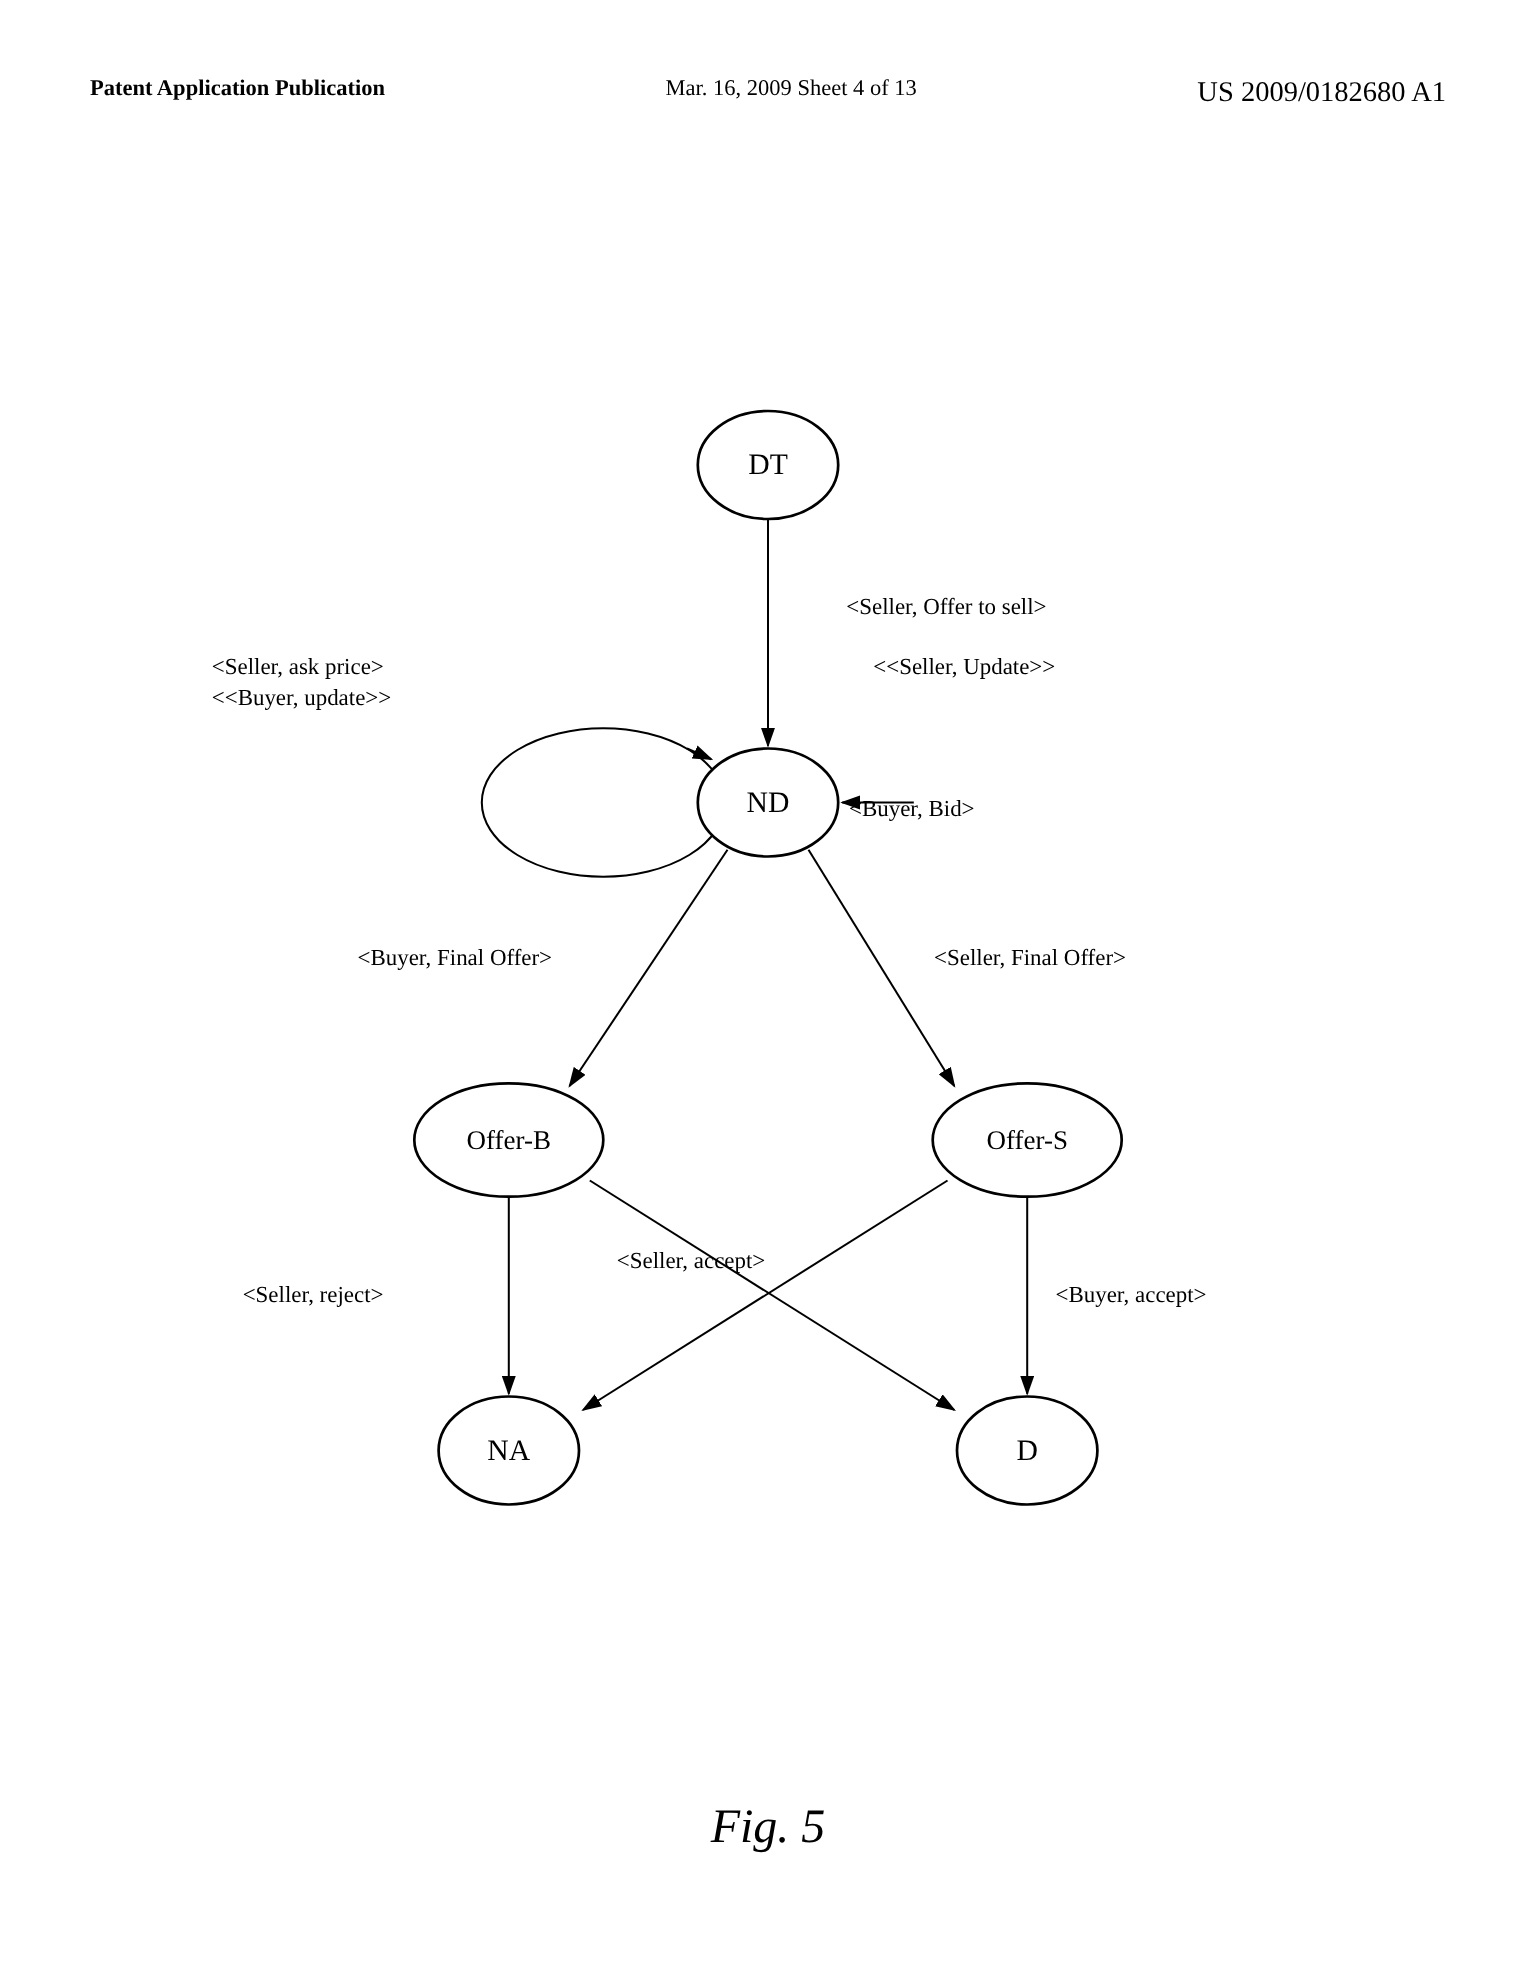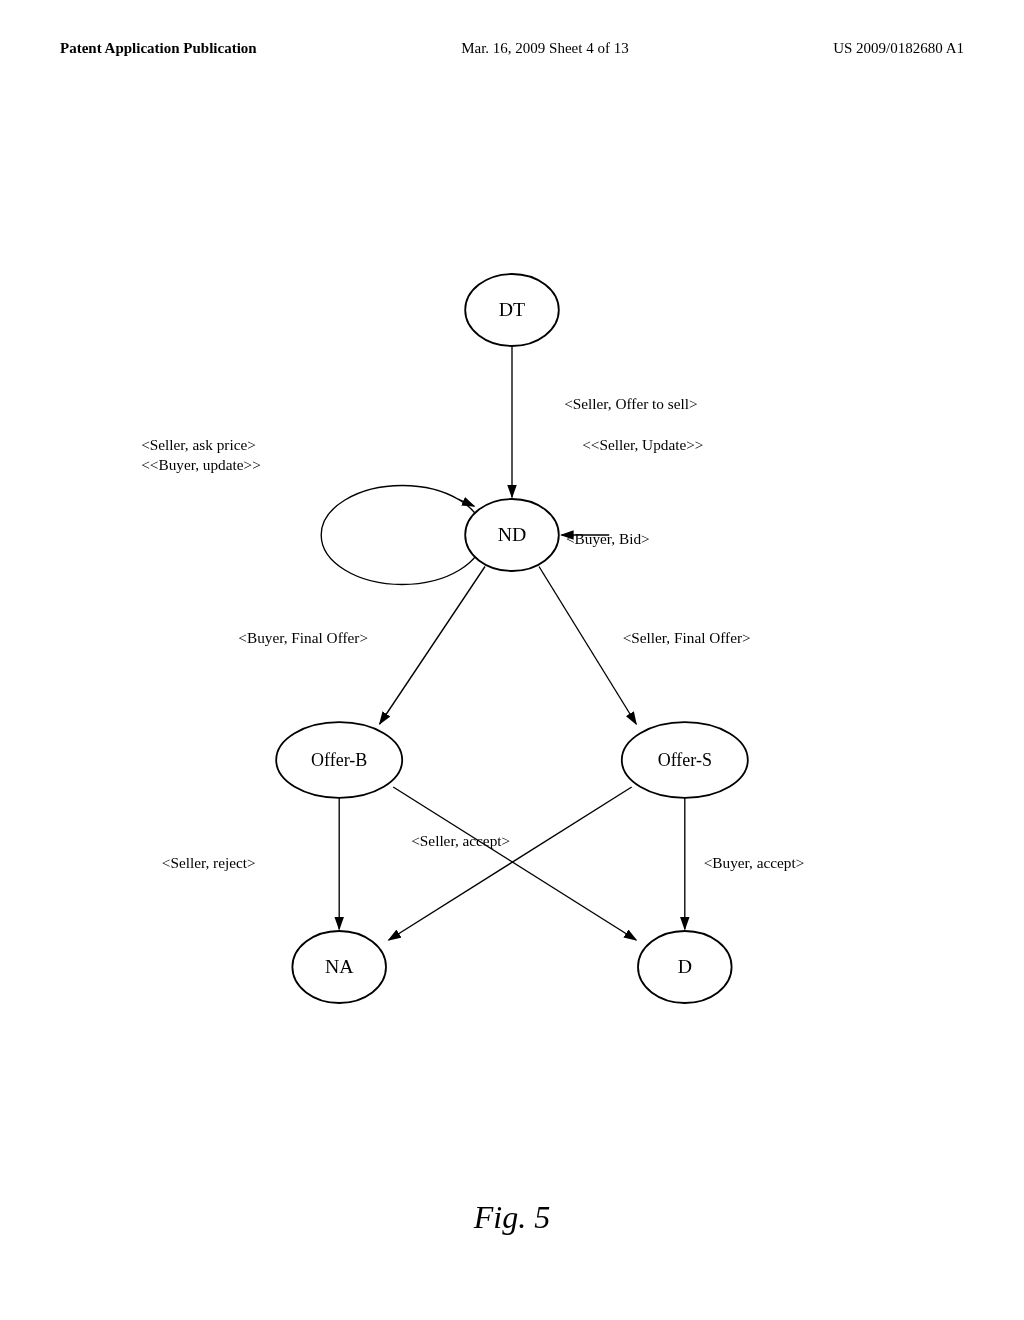--- a/index.html
+++ b/index.html
@@ -11,33 +11,34 @@
       position: relative;
       overflow: hidden;
     }
 
     .header {
       display: flex;
       justify-content: space-between;
       align-items: flex-start;
       padding: 40px 60px 0 60px;
       font-size: 15px;
+      margin-top: 11px;
     }
 
     .header-left {
       font-weight: bold;
       font-size: 15px;
     }
 
     .header-center {
       font-size: 15px;
     }
 
     .header-right {
-      font-size: 15px;
+      font-size: 19px;
     }
 
     .diagram-container {
       position: absolute;
       top: 130px;
       left: 0;
       right: 0;
       bottom: 200px;
     }
 

